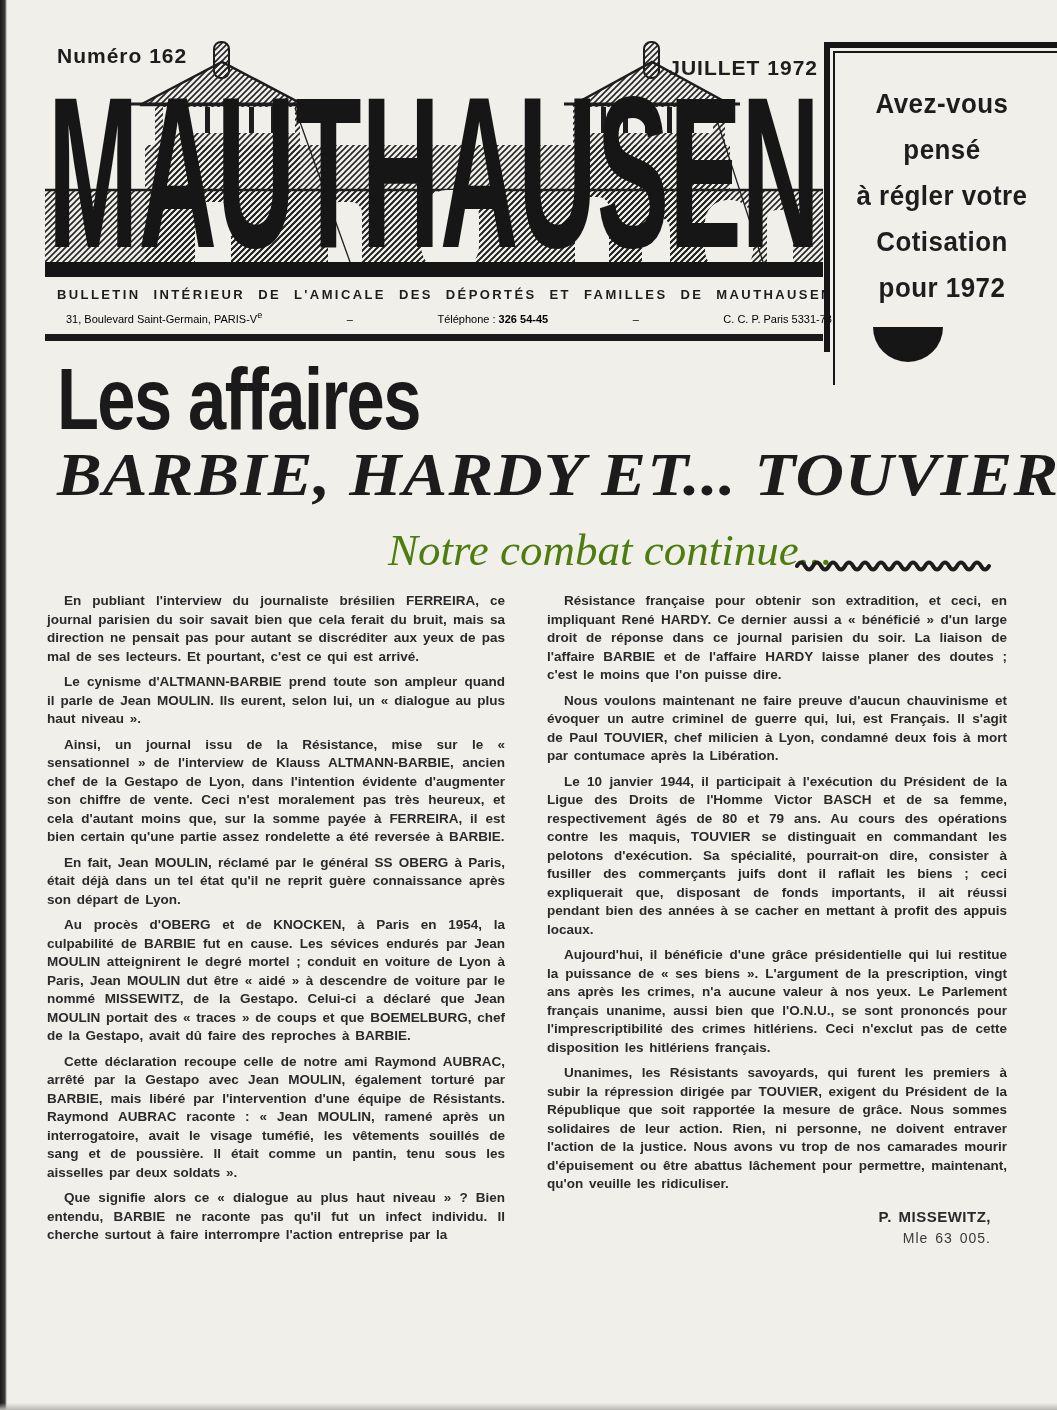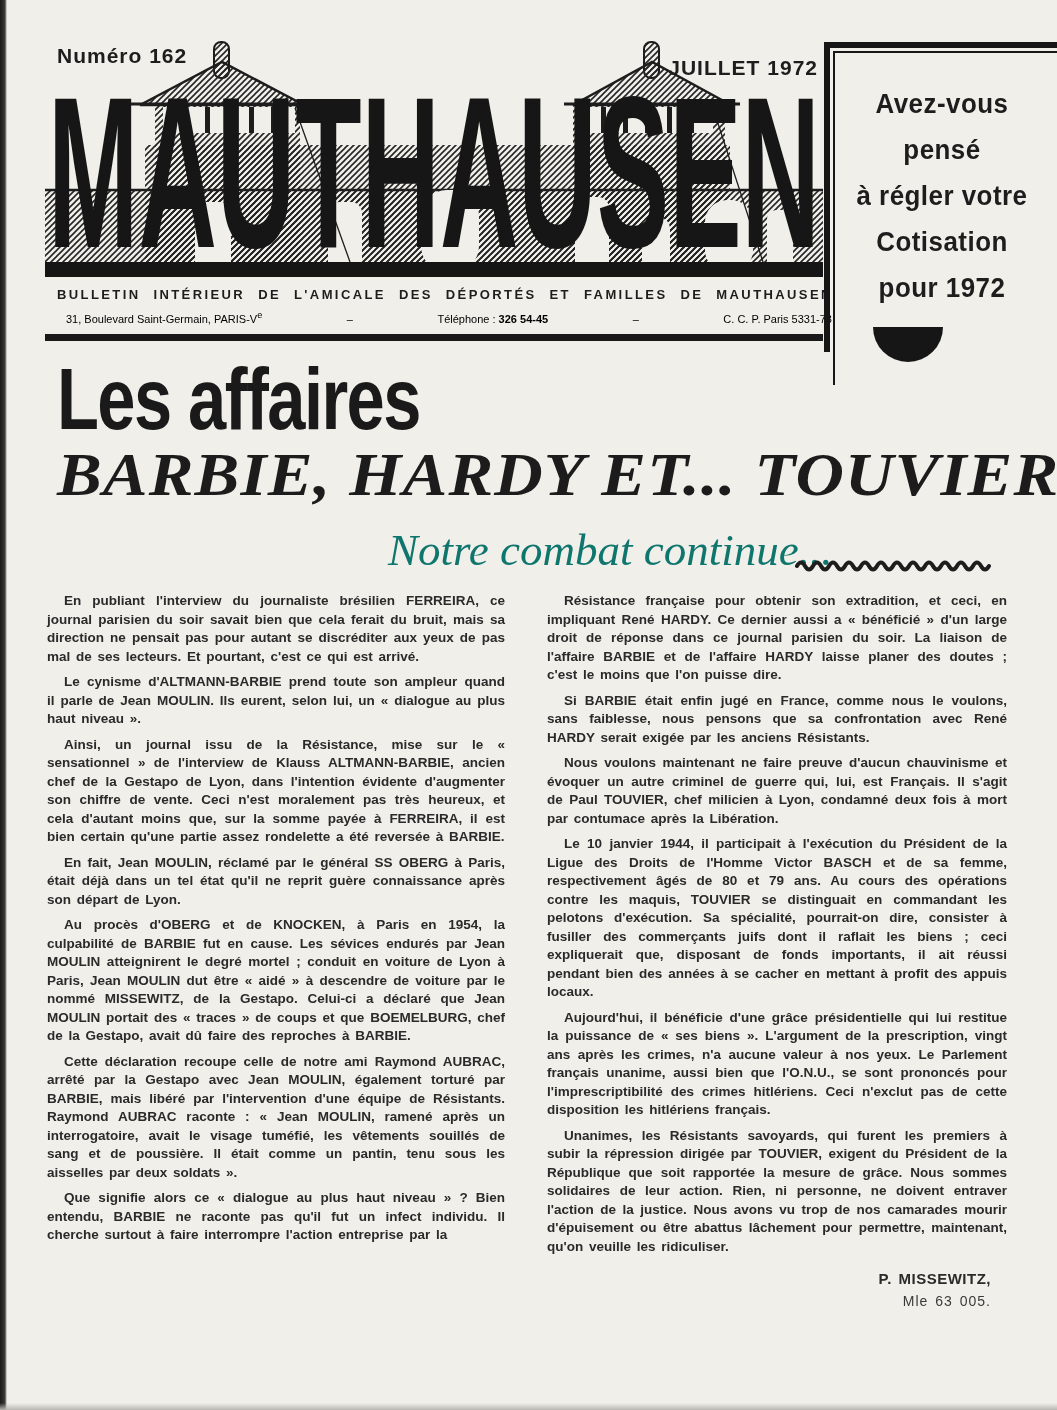--- a/index.html
+++ b/index.html
@@ -39,21 +39,21 @@
   
   .headline-kicker{position:absolute;left:57px;top:355px;font-size:88px;font-weight:bold;
         letter-spacing:-2px;line-height:1;transform:scaleX(0.78);transform-origin:left top;
         color:#1a1a1a;white-space:nowrap;}
   .headline-title{position:absolute;left:57px;top:444px;
         font-family:"Liberation Serif",serif;font-style:italic;font-weight:bold;
         font-size:61px;line-height:1;letter-spacing:1px;transform:scaleX(1.1);
         transform-origin:left top;color:#1c1c1c;white-space:nowrap;}
   .headline-subtitle{position:absolute;left:388px;top:524px;
         font-family:"Liberation Serif",serif;font-style:italic;font-weight:normal;
-        font-size:45px;color:#0f766e;white-space:nowrap;}
+        font-size:45px;color:#4d7c0f;white-space:nowrap;}
   .squiggle{position:absolute;left:795px;top:556px;}
 
   
   .column{position:absolute;top:592px;font-size:13.5px;font-weight:bold;
         line-height:18.5px;text-align:justify;color:#2a2a2a;word-spacing:2px;}
   .column-left{left:47px;width:458px;}
   .column-right{left:547px;width:460px;}
   .column p{margin:0 0 7px 0;text-indent:17px;}
   .signature-block{margin-top:14px;text-align:right;padding-right:16px;}
   .signature-name{font-size:15px;font-weight:bold;letter-spacing:0.5px;}
@@ -163,21 +163,20 @@
     <p>Le cynisme d'ALTMANN-BARBIE prend toute son ampleur quand il parle de Jean MOULIN. Ils eurent, selon lui, un « dialogue au plus haut niveau ».</p>
     <p>Ainsi, un journal issu de la Résistance, mise sur le « sensationnel » de l'interview de Klauss ALTMANN-BARBIE, ancien chef de la Gestapo de Lyon, dans l'intention évidente d'augmenter son chiffre de vente. Ceci n'est moralement pas très heureux, et cela d'autant moins que, sur la somme payée à FERREIRA, il est bien certain qu'une partie assez rondelette a été reversée à BARBIE.</p>
     <p>En fait, Jean MOULIN, réclamé par le général SS OBERG à Paris, était déjà dans un tel état qu'il ne reprit guère connaissance après son départ de Lyon.</p>
     <p>Au procès d'OBERG et de KNOCKEN, à Paris en 1954, la culpabilité de BARBIE fut en cause. Les sévices endurés par Jean MOULIN atteignirent le degré mortel ; conduit en voiture de Lyon à Paris, Jean MOULIN dut être « aidé » à descendre de voiture par le nommé MISSEWITZ, de la Gestapo. Celui-ci a déclaré que Jean MOULIN portait des « traces » de coups et que BOEMELBURG, chef de la Gestapo, avait dû faire des reproches à BARBIE.</p>
     <p>Cette déclaration recoupe celle de notre ami Raymond AUBRAC, arrêté par la Gestapo avec Jean MOULIN, également torturé par BARBIE, mais libéré par l'intervention d'une équipe de Résistants. Raymond AUBRAC raconte : « Jean MOULIN, ramené après un interrogatoire, avait le visage tuméfié, les vêtements souillés de sang et de poussière. Il était comme un pantin, tenu sous les aisselles par deux soldats ».</p>
     <p>Que signifie alors ce « dialogue au plus haut niveau » ? Bien entendu, BARBIE ne raconte pas qu'il fut un infect individu. Il cherche surtout à faire interrompre l'action entreprise par la</p>
   </div>
 
   <div class="column column-right">
     <p>Résistance française pour obtenir son extradition, et ceci, en impliquant René HARDY. Ce dernier aussi a « bénéficié » d'un large droit de réponse dans ce journal parisien du soir. La liaison de l'affaire BARBIE et de l'affaire HARDY laisse planer des doutes ; c'est le moins que l'on puisse dire.</p>
-    <p>Si BARBIE était enfin jugé en France, comme nous le voulons, sans faiblesse, nous pensons que sa confrontation avec René HARDY serait exigée par les anciens Résistants.</p>
     <p>Nous voulons maintenant ne faire preuve d'aucun chauvinisme et évoquer un autre criminel de guerre qui, lui, est Français. Il s'agit de Paul TOUVIER, chef milicien à Lyon, condamné deux fois à mort par contumace après la Libération.</p>
     <p>Le 10 janvier 1944, il participait à l'exécution du Président de la Ligue des Droits de l'Homme Victor BASCH et de sa femme, respectivement âgés de 80 et 79 ans. Au cours des opérations contre les maquis, TOUVIER se distinguait en commandant les pelotons d'exécution. Sa spécialité, pourrait-on dire, consister à fusiller des commerçants juifs dont il raflait les biens ; ceci expliquerait que, disposant de fonds importants, il ait réussi pendant bien des années à se cacher en mettant à profit des appuis locaux.</p>
     <p>Aujourd'hui, il bénéficie d'une grâce présidentielle qui lui restitue la puissance de « ses biens ». L'argument de la prescription, vingt ans après les crimes, n'a aucune valeur à nos yeux. Le Parlement français unanime, aussi bien que l'O.N.U., se sont prononcés pour l'imprescriptibilité des crimes hitlériens. Ceci n'exclut pas de cette disposition les hitlériens français.</p>
     <p>Unanimes, les Résistants savoyards, qui furent les premiers à subir la répression dirigée par TOUVIER, exigent du Président de la République que soit rapportée la mesure de grâce. Nous sommes solidaires de leur action. Rien, ni personne, ne doivent entraver l'action de la justice. Nous avons vu trop de nos camarades mourir d'épuisement ou être abattus lâchement pour permettre, maintenant, qu'on veuille les ridiculiser.</p>
     <div class="signature-block">
       <div class="signature-name">P. MISSEWITZ,</div>
       <div class="signature-id">Mle  63 005.</div>
     </div>
   </div>
 </div>

